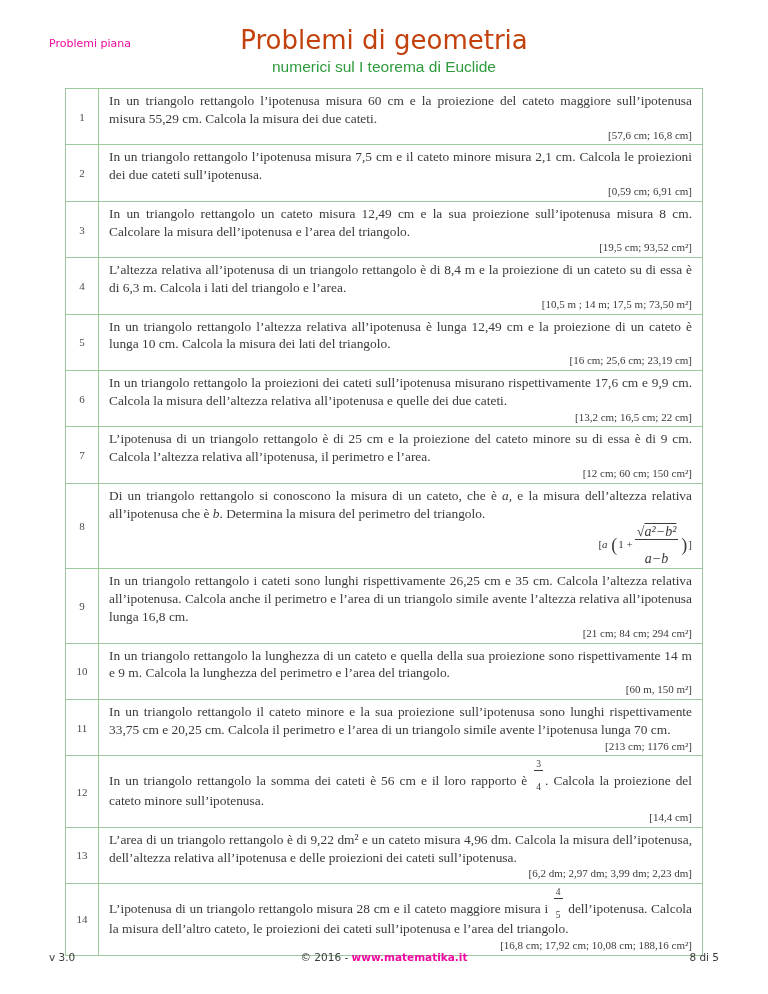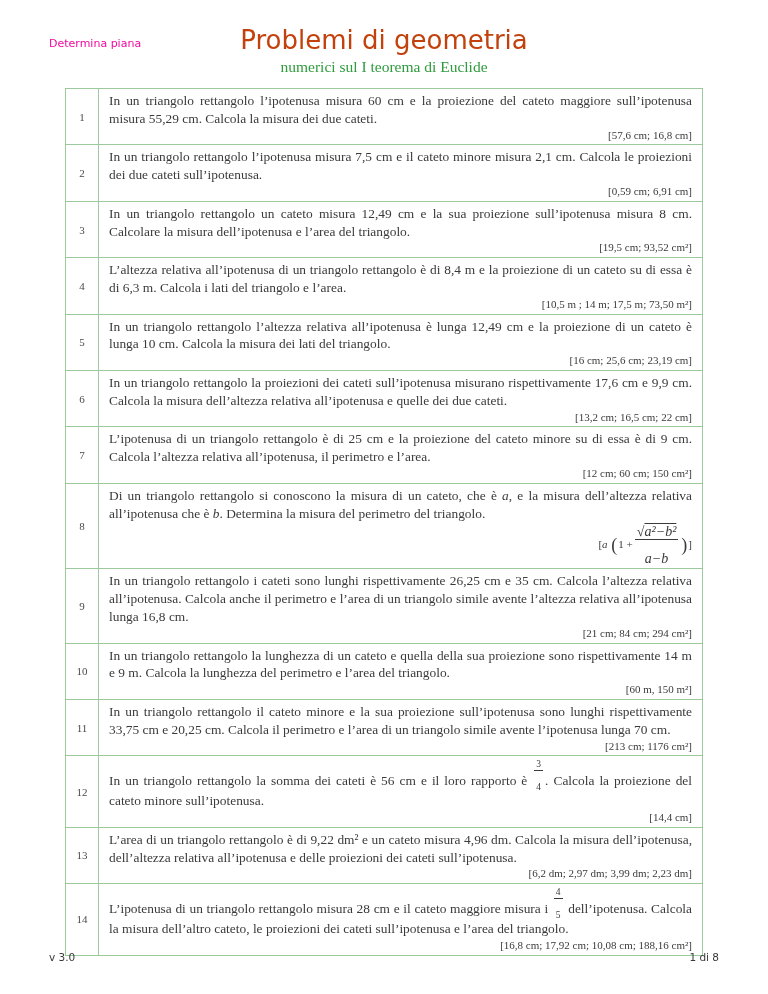--- a/index.html
+++ b/index.html
@@ -23,21 +23,21 @@
   }
   .title {
     text-align: center;
     padding-top: 25px;
     font-family: "DejaVu Sans", sans-serif;
     font-size: 26px;
     color: #c2410c;
   }
   .subtitle {
     text-align: center;
-    font-family: Liberation Serif, serif;
+    font-family: Liberation Sans, sans-serif;
     font-size: 15.5px;
     color: #2e9b3c;
     margin-top: 3px;
   }
   table.problems {
     width: 638px;
     margin: 12px auto 0 auto;
     border-collapse: collapse;
   }
   table.problems td {
@@ -99,21 +99,21 @@
   .footer .center { width: 100%; text-align: center; }
   .footer .site { color: #ef0b9f; font-weight: bold; text-decoration: none; }
   .footer .pagenum { position: absolute; right: 49px; top: 0; }
   i.var { font-style: italic; }
 </style>
 </head>
 <body>
 
 <div class="page">
 
-  <div class="category">Determina piana</div>
+  <div class="category">Problemi piana</div>
   <div class="title">Problemi di geometria</div>
   <div class="subtitle">numerici sul I teorema di Euclide</div>
 
   <table class="problems">
     <tbody>
 
       <tr>
         <td class="num-cell">1</td>
         <td class="body-cell">
           <div class="ptext">In un triangolo rettangolo l’ipotenusa misura 60 cm e la proiezione del cateto maggiore sull’ipotenusa misura 55,29 cm. Calcola la misura dei due cateti.</div>
@@ -230,16 +230,17 @@
           <div class="ptext"><span>L’ipotenusa di un triangolo rettangolo misura 28 cm e il cateto maggiore misura i </span><span class="frac"><span class="fr-top">4</span><span class="fr-bot">5</span></span><span> dell’ipotenusa. Calcola la misura dell’altro cateto, le proiezioni dei cateti sull’ipotenusa e l’area del triangolo.</span></div>
           <div class="answer">[16,8 cm; 17,92 cm; 10,08 cm; 188,16 cm²]</div>
         </td>
       </tr>
 
     </tbody>
   </table>
 
   <div class="footer">
     <span class="version">v 3.0</span>
-    <span class="pagenum">1 di 8</span>
+    <div class="center"><span>© 2016 - </span><a href="#" class="site">www.matematika.it</a></div>
+    <span class="pagenum">8 di 5</span>
   </div>
 
 </div>
 
 </body></html>

